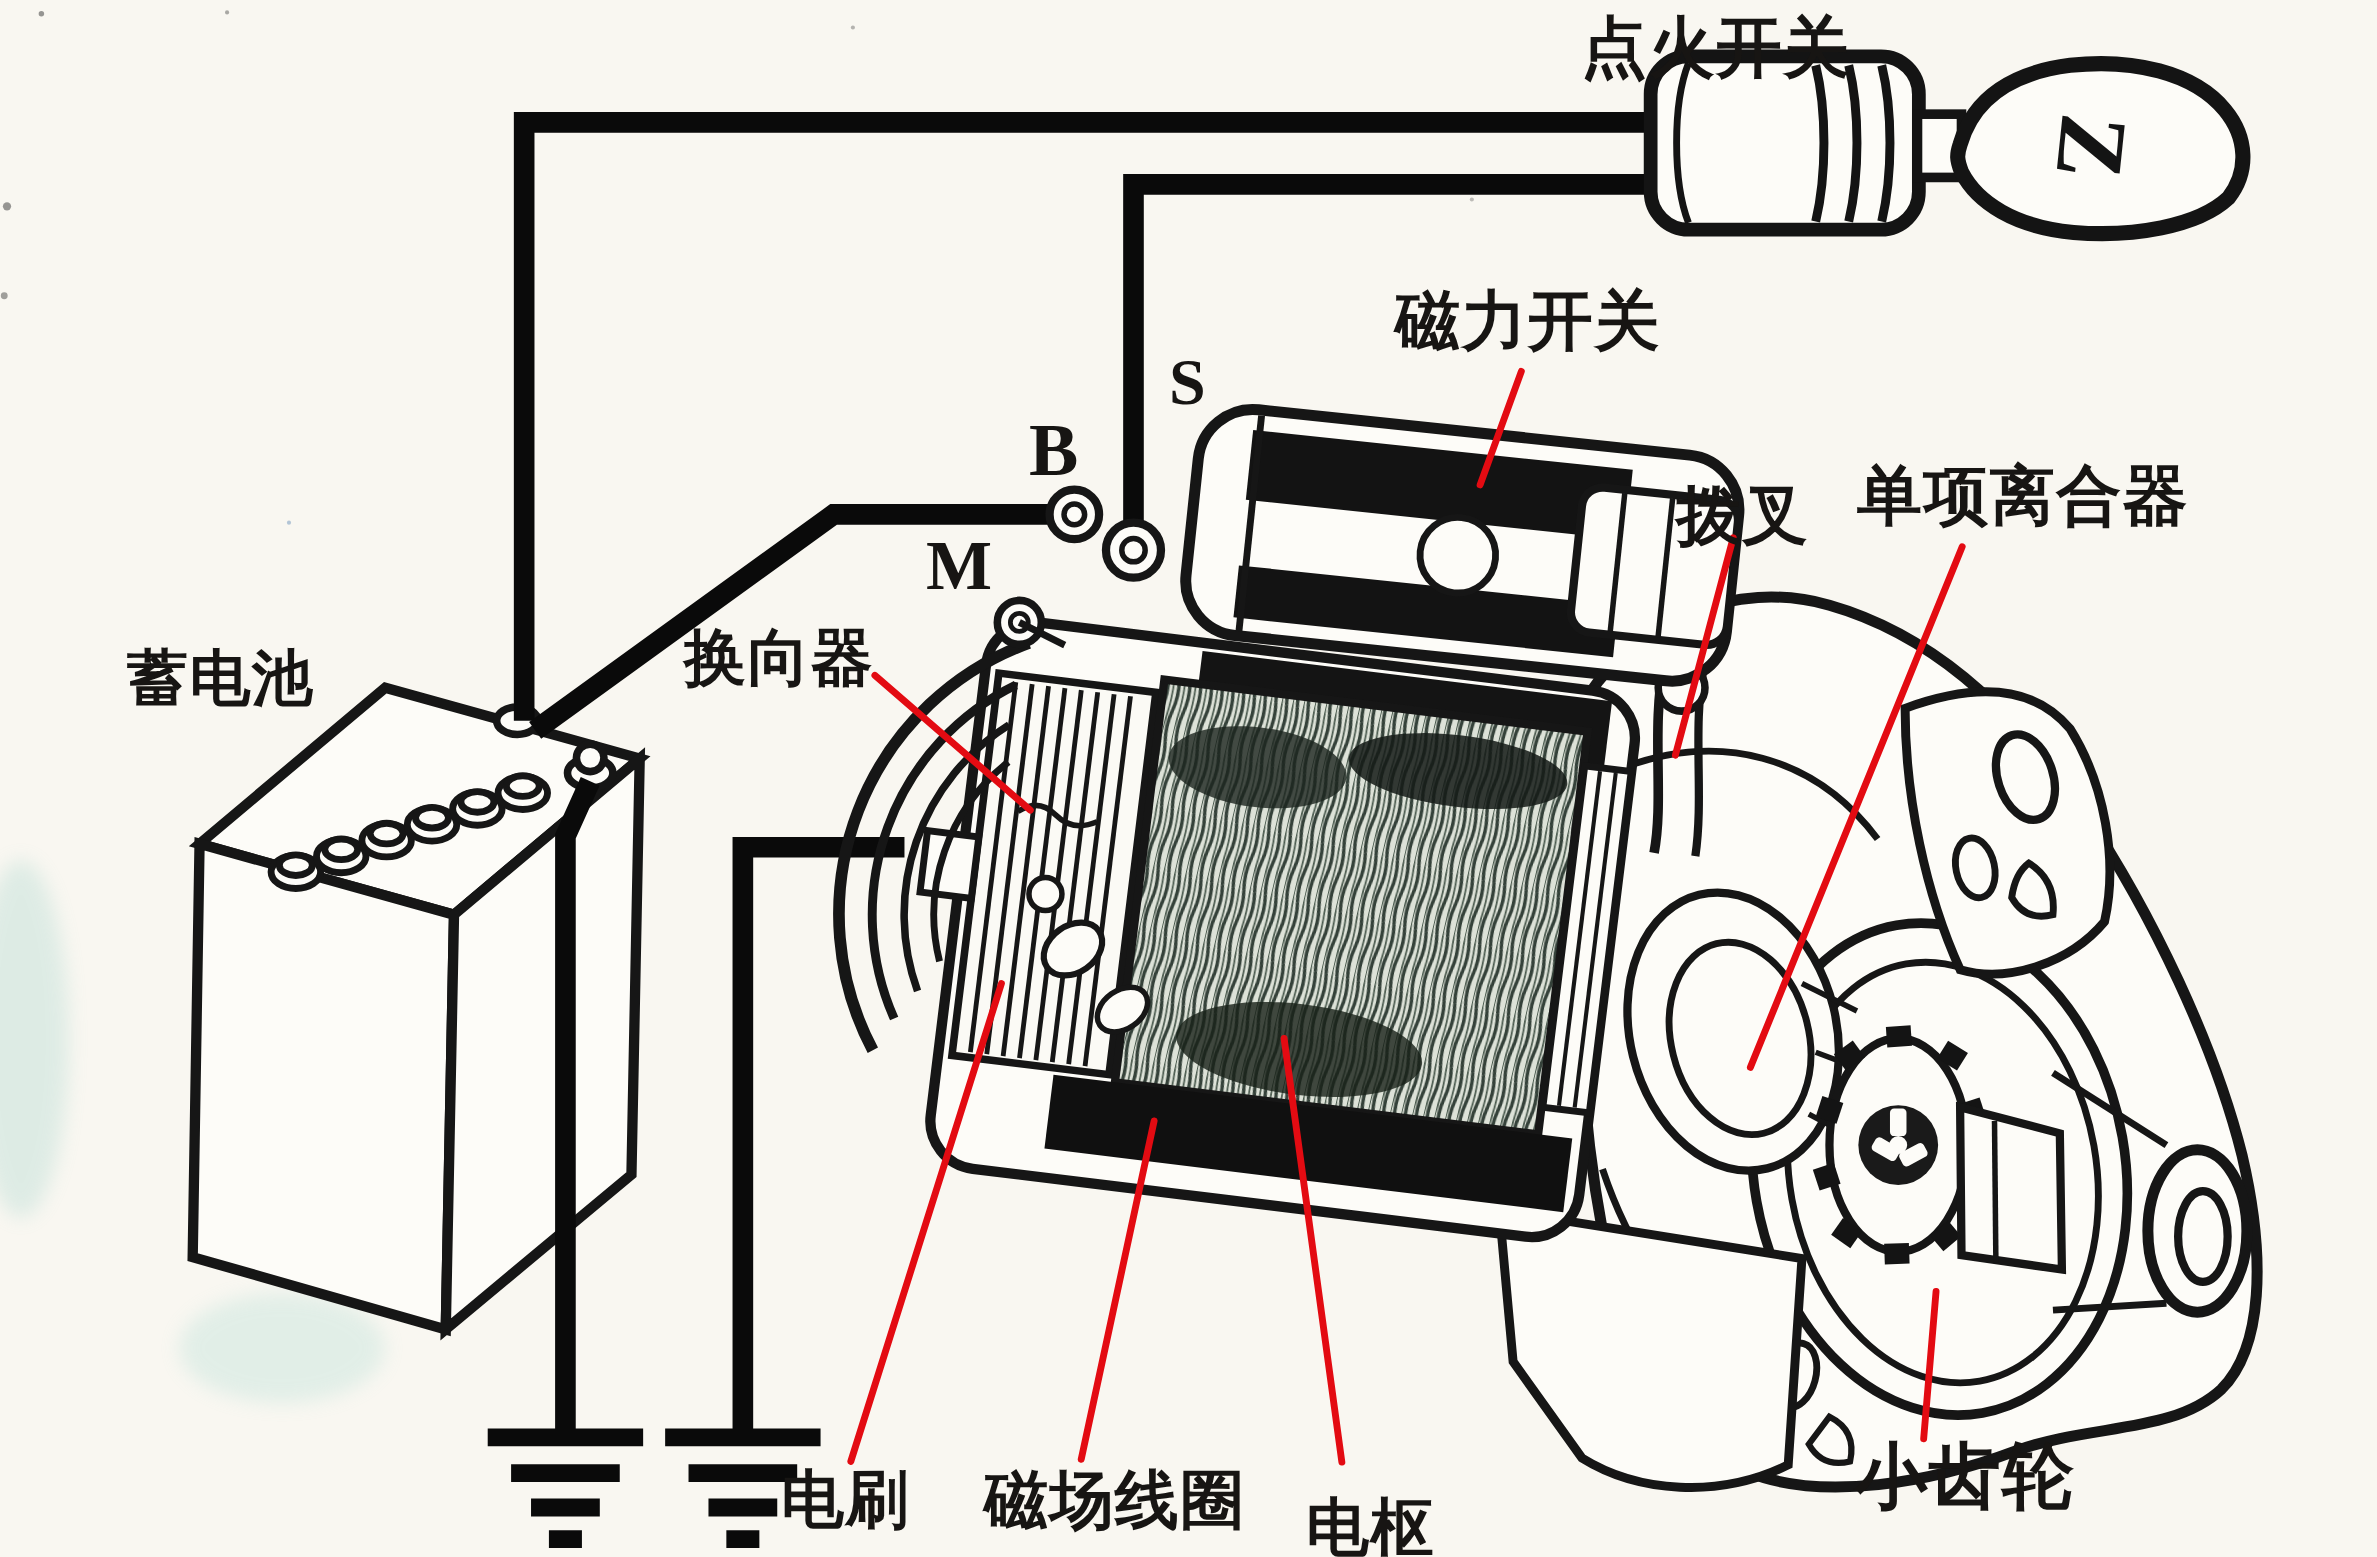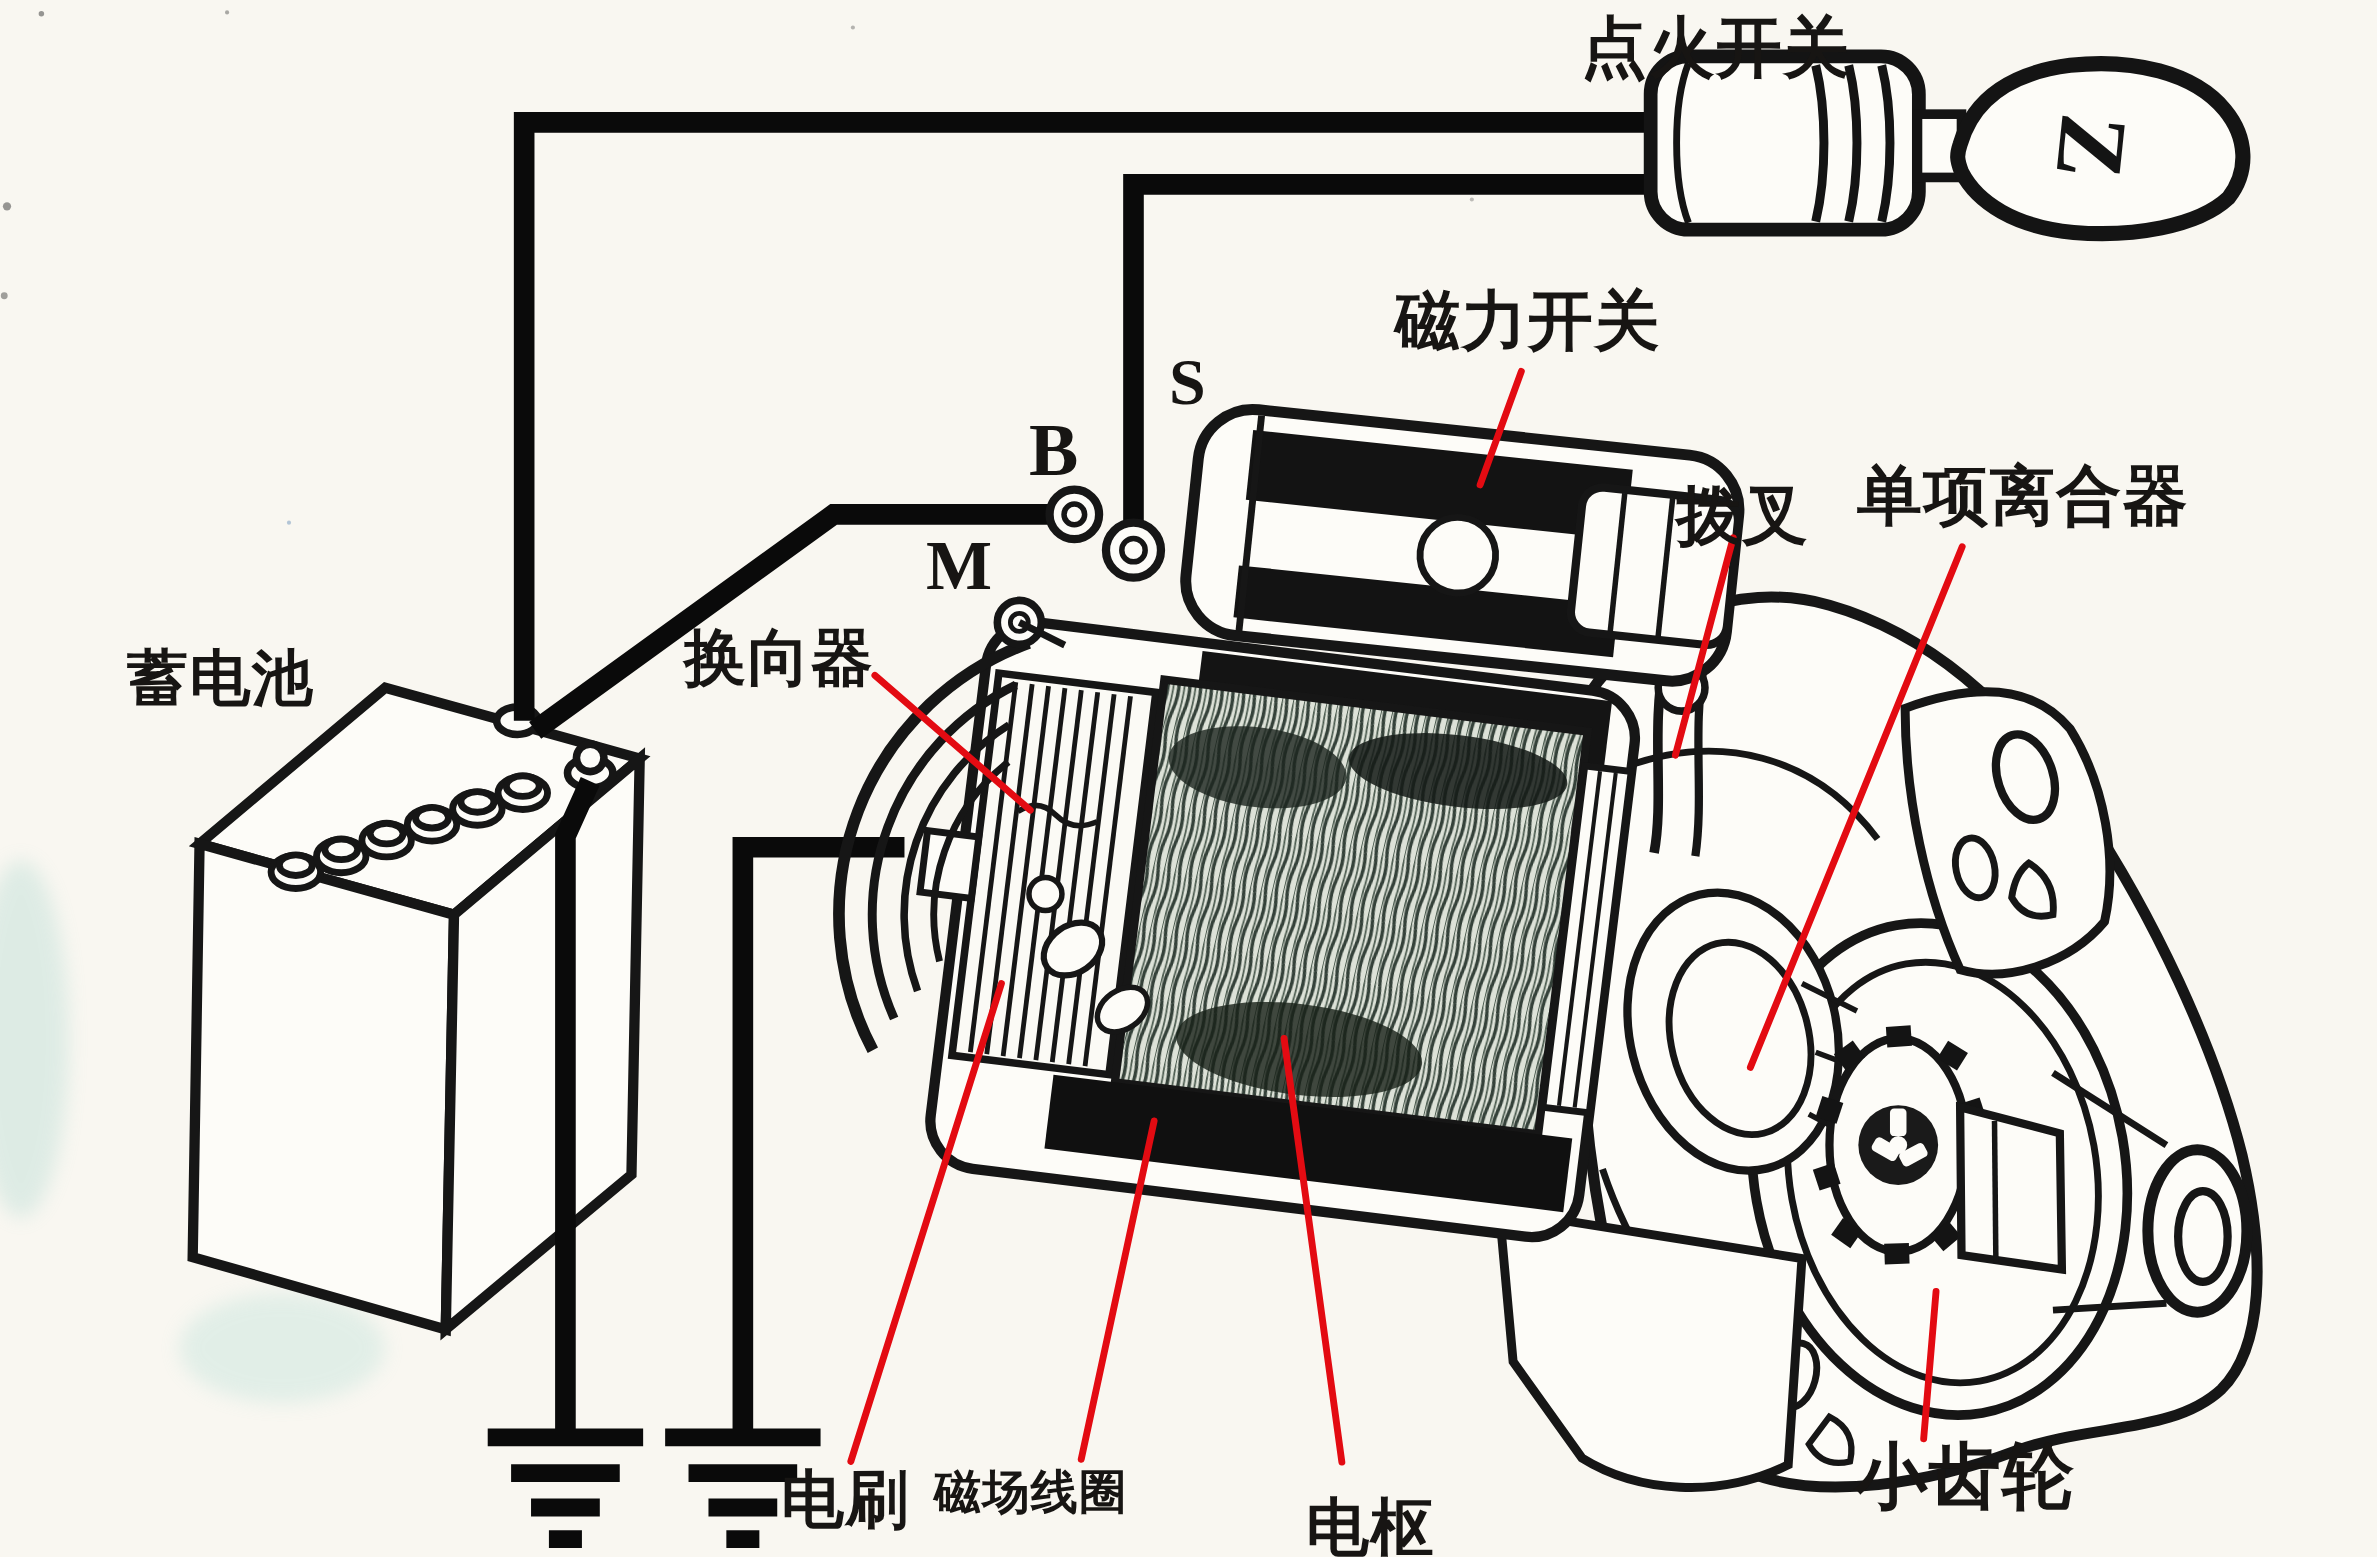--- a/index.html
+++ b/index.html
@@ -262,21 +262,21 @@
     </g>
   </svg>
 
   <div class="lbl" style="left:127px;top:648px;font-size:61px;">蓄电池</div>
   <div class="lbl" style="left:1395px;top:289px;font-size:65px;">磁力开关</div>
   <div class="lbl" style="left:1581px;top:15px;font-size:66px;">点火开关</div>
   <div class="lbl" style="left:1676px;top:457px;font-size:65px;margin-top:27px;">拨叉</div>
   <div class="lbl" style="left:1857px;top:464px;font-size:65px;text-align:right;">单项离合器</div>
   <div class="lbl" style="left:684px;top:627px;font-size:62px;">换向器</div>
   <div class="lbl" style="left:781px;top:1469px;font-size:63px;">电刷</div>
-  <div class="lbl" style="left:934px;top:1469px;font-size:47px;">磁场线圈</div>
+  <div class="lbl" style="left:984px;top:1469px;font-size:64px;">磁场线圈</div>
   <div class="lbl" style="left:1306px;top:1457px;font-size:63px;margin-top:40px;">电枢</div>
   <div class="lbl" style="left:1855px;top:1441px;font-size:72px;">小齿轮</div>
 
   <div class="lbl term" style="left:1029px;top:413px;font-size:74px;">B</div>
   <div class="lbl term" style="left:1169px;top:349px;font-size:66px;">S</div>
   <div class="lbl term" style="left:926px;top:531px;font-size:70px;">M</div>
 
   <div class="keyz" style="left:2060px;top:91px;font-size:96px;">Z</div>
 
 </div>

